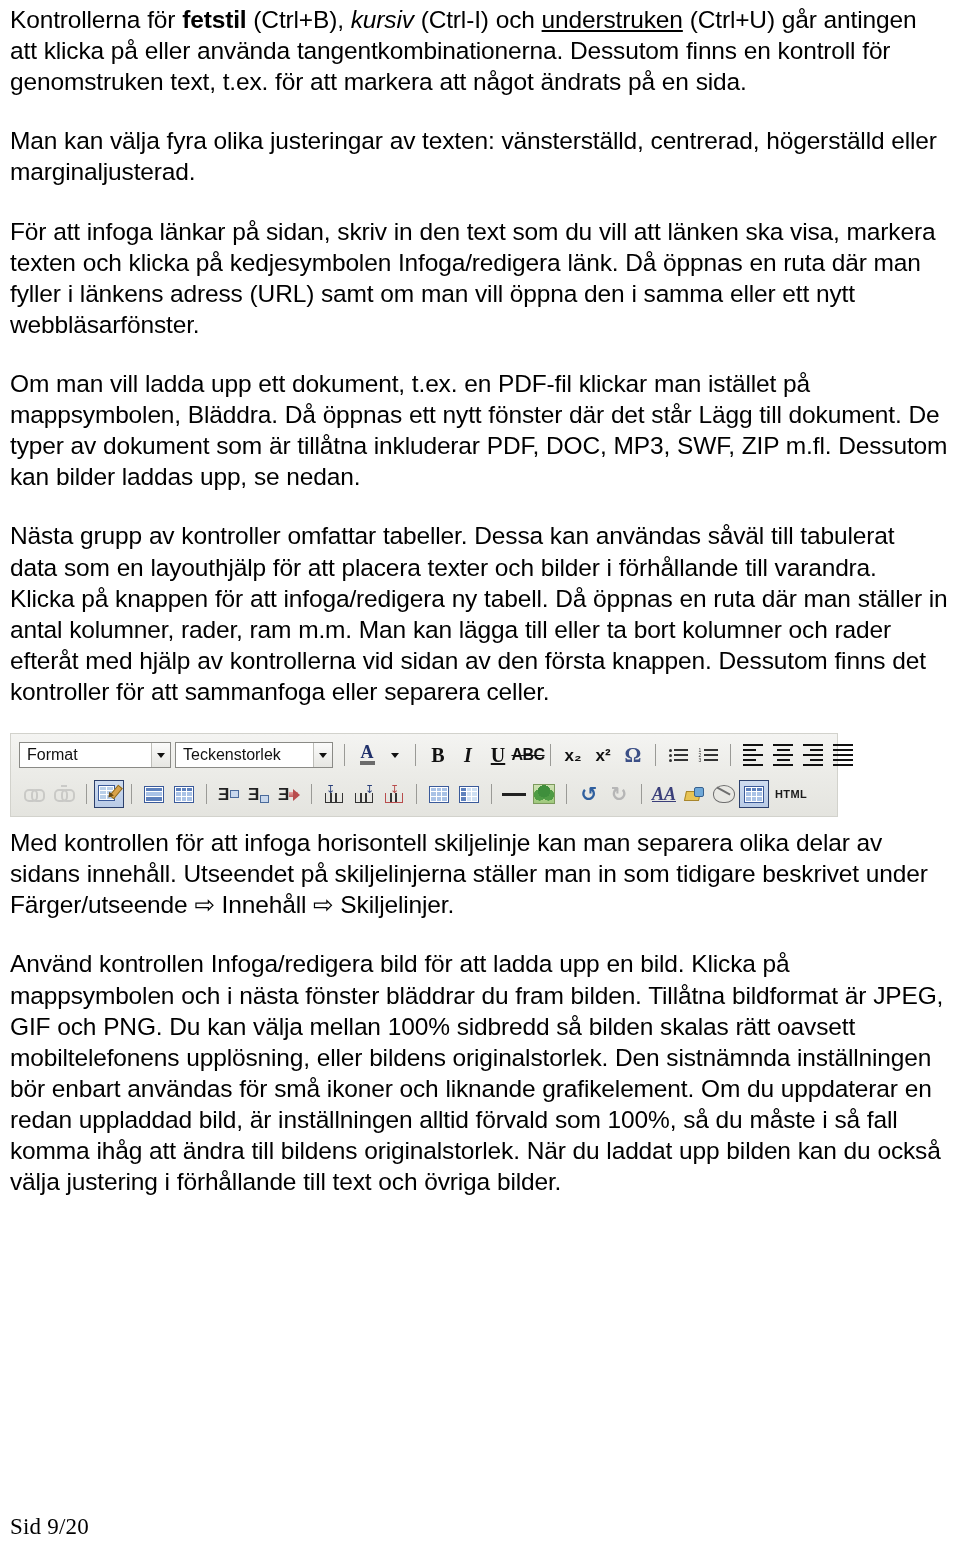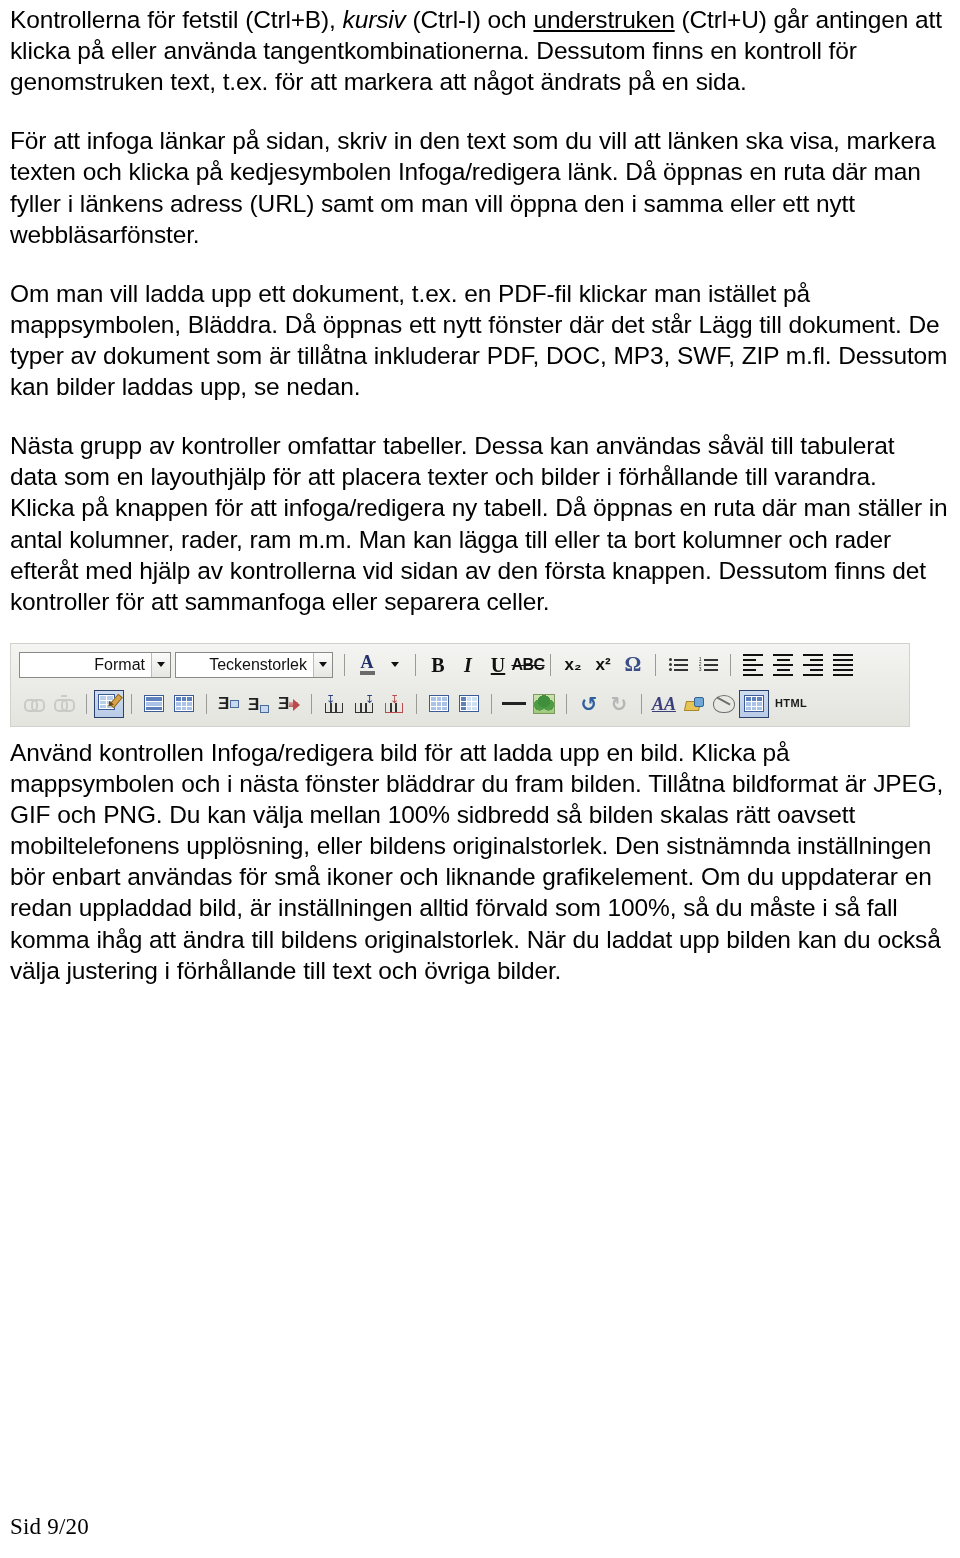--- a/index.html
+++ b/index.html
@@ -29,35 +29,34 @@
     margin: 0 0 28px 0;
     font-size: 24.5px;
     line-height: 1.27;
     letter-spacing: -0.15px;
     text-align: left;
     word-spacing: 0.2px;
   }
   p.tight {
     margin-bottom: 26px;
   }
-  b.bold { font-weight: normal; }
+  b.bold { font-weight: bold; }
   i.ital { font-style: italic; }
   u.underl { text-decoration: underline; }
 
   
   .toolbar-figure {
     position: relative;
     margin: 0 0 10px 0;
-    width: 900px;
+    width: 828px;
     height: 84px;
     background: linear-gradient(to bottom, #f4f4f2 0%, #ecece8 45%, #e4e4df 100%);
     border: 1px solid #d2d2cc;
     box-sizing: border-box;
     padding: 2px 0 2px 2px;
-    text-align: right;
   }
   .tb-row {
     display: flex;
     align-items: center;
     height: 38px;
     padding-left: 6px;
     gap: 0px;
   }
   .tb-row.row2 { height: 40px; }
 
@@ -301,20 +300,21 @@
   }
 </style>
 </head>
 <body>
 
 <div class="page">
   <div class="doc-body">
 
     <p class="para"><span>Kontrollerna för </span><b class="bold">fetstil</b><span> (Ctrl+B), </span><i class="ital">kursiv</i><span> (Ctrl-I) och </span><u class="underl">understruken</u><span> (Ctrl+U) går antingen att klicka på eller använda tangentkombinationerna.  Dessutom finns en kontroll för genomstruken text, t.ex. för att markera att något ändrats på en sida.</span></p>
 
+    <p class="para">Man kan välja fyra olika justeringar av texten: vänsterställd, centrerad, högerställd eller marginaljusterad.</p>
     <p class="para">För att infoga länkar på sidan, skriv in den text som du vill att länken ska visa, markera texten och klicka på kedjesymbolen Infoga/redigera länk. Då öppnas en ruta där man fyller i länkens adress (URL) samt om man vill öppna den i samma eller ett nytt webbläsarfönster.</p>
     <p class="para">Om man vill ladda upp ett dokument, t.ex. en PDF-fil klickar man istället på mappsymbolen, Bläddra. Då öppnas ett nytt fönster där det står Lägg till dokument. De typer av dokument som är tillåtna inkluderar PDF, DOC, MP3, SWF, ZIP m.fl. Dessutom kan bilder laddas upp, se nedan.</p>
     <p class="para tight">Nästa grupp av kontroller omfattar tabeller. Dessa kan användas såväl till tabulerat data som en layouthjälp för att placera texter och bilder i förhållande till varandra. Klicka på knappen för att infoga/redigera ny tabell. Då öppnas en ruta där man ställer in antal kolumner, rader, ram m.m. Man kan lägga till eller ta bort kolumner och rader efteråt med hjälp av kontrollerna vid sidan av den första knappen. Dessutom finns det kontroller för att sammanfoga eller separera celler.</p>
 
     <div class="toolbar-figure">
 
       <div class="tb-row">
 
         <div class="tb-select w-format">
           <span class="lbl">Format</span>
@@ -622,17 +622,18 @@
               <i></i>
               <i></i>
             </span>
         </div>
         <div class="btn" style="width:44px">
           <span class="glyph html-txt">HTML</span>
         </div>
       </div>
     </div>
 
+    <p class="para">Med kontrollen för att infoga horisontell skiljelinje kan man separera olika delar av sidans innehåll. Utseendet på skiljelinjerna ställer man in som tidigare beskrivet under Färger/utseende ⇨ Innehåll ⇨ Skiljelinjer.</p>
     <p class="para">Använd kontrollen Infoga/redigera bild för att ladda upp en bild. Klicka på mappsymbolen och i nästa fönster bläddrar du fram bilden. Tillåtna bildformat är JPEG, GIF och PNG. Du kan välja mellan 100% sidbredd så bilden skalas rätt oavsett mobiltelefonens upplösning, eller bildens originalstorlek. Den sistnämnda inställningen bör enbart användas för små ikoner och liknande grafikelement. Om du uppdaterar en redan uppladdad bild, är inställningen alltid förvald som 100%, så du måste i så fall komma ihåg att ändra till bildens originalstorlek. När du laddat upp bilden kan du också välja justering i förhållande till text och övriga bilder.</p>
   </div>
 
   <div class="footer">Sid 9/20</div>
 </div>
 
 </body></html>

